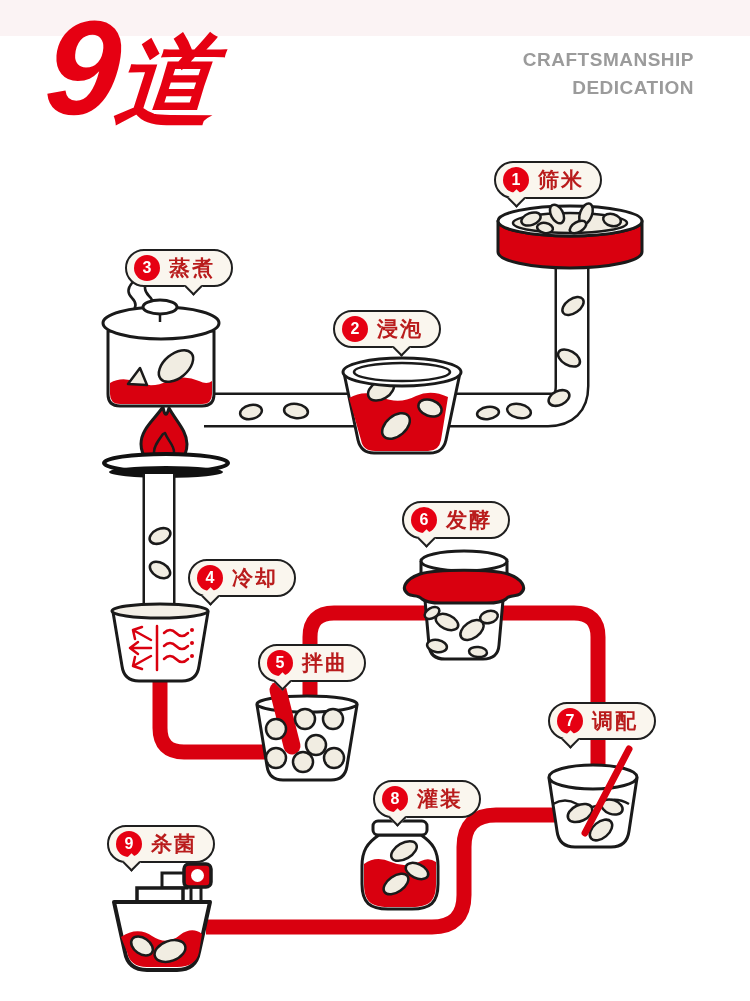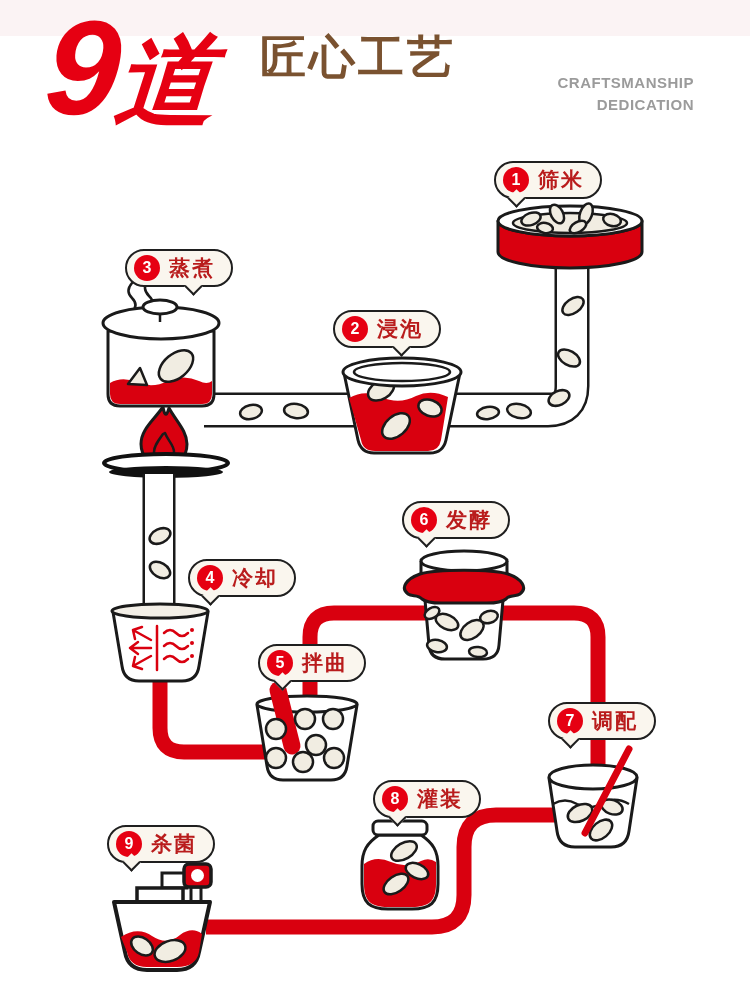--- a/index.html
+++ b/index.html
@@ -4,21 +4,21 @@
 <style>
   html,body{margin:0;padding:0;}
   body{font-family:"Liberation Sans","DejaVu Sans",sans-serif;background:#fff;}
   #stage{position:relative;width:750px;height:1001px;background:#ffffff;overflow:hidden;}
   .topstrip{position:absolute;top:0;left:0;right:0;height:36px;background:#fbf3f4;}
   
   .badge{position:absolute;left:46px;top:4px;color:#e60012;font-style:italic;font-weight:900;transform:skewX(-4deg);display:flex;align-items:flex-start;}
   .badge-nine{font-size:134px;line-height:.95;letter-spacing:-6px;}
   .badge-dao{font-size:100px;line-height:1;margin:26px 0 0 2px;}
   .title{position:absolute;left:260px;top:33px;color:#7a5230;font-size:46px;font-weight:900;line-height:1.07;letter-spacing:3px;white-space:pre-line;}
-  .tagline{position:absolute;right:56px;top:46px;text-align:right;color:#9b9b9b;font-size:15px;font-weight:600;letter-spacing:.5px;line-height:1.45;margin-top:26px;}
+  .tagline{position:absolute;right:56px;top:46px;text-align:right;color:#9b9b9b;font-size:19px;font-weight:600;letter-spacing:.5px;line-height:1.45;}
   
   svg.art{position:absolute;left:0;top:0;z-index:1;}
   
   .bubble{position:absolute;display:flex;align-items:center;gap:9px;height:38px;padding:0 16px 0 7px;
           background:#faf6ee;border:2.5px solid #1f1f1f;border-radius:19px;box-sizing:border-box;z-index:5;}
   .bubble::after{content:"";position:absolute;bottom:-7.5px;left:var(--px,16px);width:11px;height:11px;
           background:#faf6ee;border-right:2.5px solid #1f1f1f;border-bottom:2.5px solid #1f1f1f;transform:rotate(45deg);}
   .num{width:26px;height:26px;border-radius:50%;background:#e60012;color:#fff;font-size:16px;font-weight:700;
        display:flex;align-items:center;justify-content:center;flex:0 0 auto;}
   .lbl{font-size:21px;font-weight:600;color:#b91c1c;letter-spacing:2px;white-space:nowrap;}
@@ -35,21 +35,21 @@
 </head>
 <body>
 
 <div id="stage">
   <div class="topstrip"></div>
 
   <div class="badge">
       <span class="badge-nine">9</span>
       <span class="badge-dao">道</span>
     </div>
-  <div class="title"><span>匠心工艺</span><br></div>
+  <div class="title"><br></div>
   <div class="tagline"><span>CRAFTSMANSHIP</span><br><span>DEDICATION</span></div>
 
   <svg class="art" width="750" height="1001" viewBox="0 0 750 1001">
 
     <g>
       <path d="M572,252 L572,386 Q572,410 548,410 L204,410" fill="none" stroke="#1a1a1a" stroke-width="35"></path>
       <path d="M572,252 L572,386 Q572,410 548,410 L204,410" fill="none" stroke="#ffffff" stroke-width="30"></path>
       <g fill="#f1ede2" stroke="#1a1a1a" stroke-width="2.5">
         <ellipse cx="573" cy="306" rx="12" ry="7" transform="rotate(-35 573 306)"></ellipse>
         <ellipse cx="569" cy="358" rx="12" ry="7" transform="rotate(30 569 358)"></ellipse>

